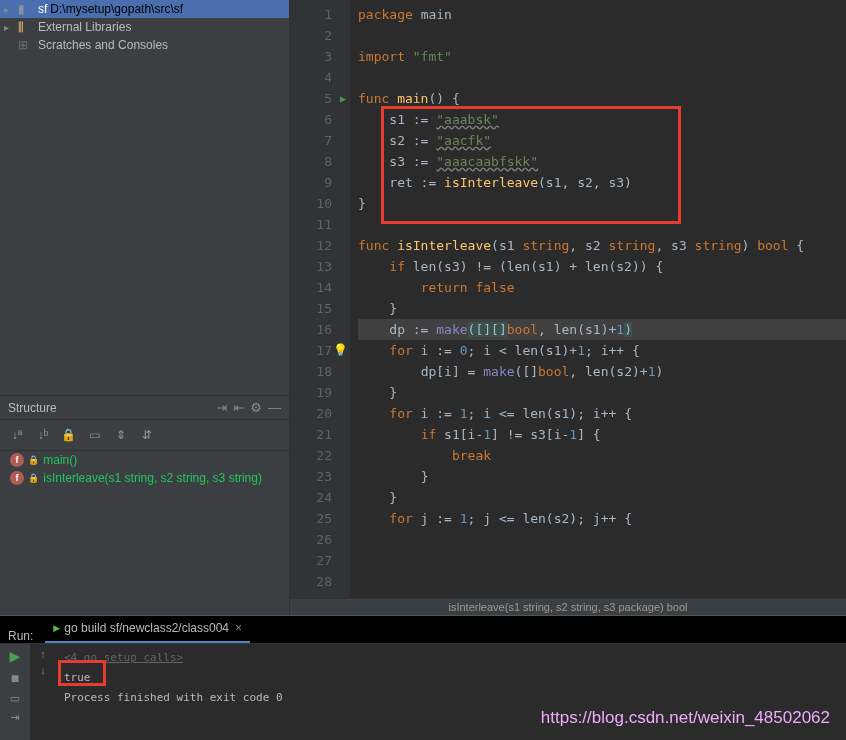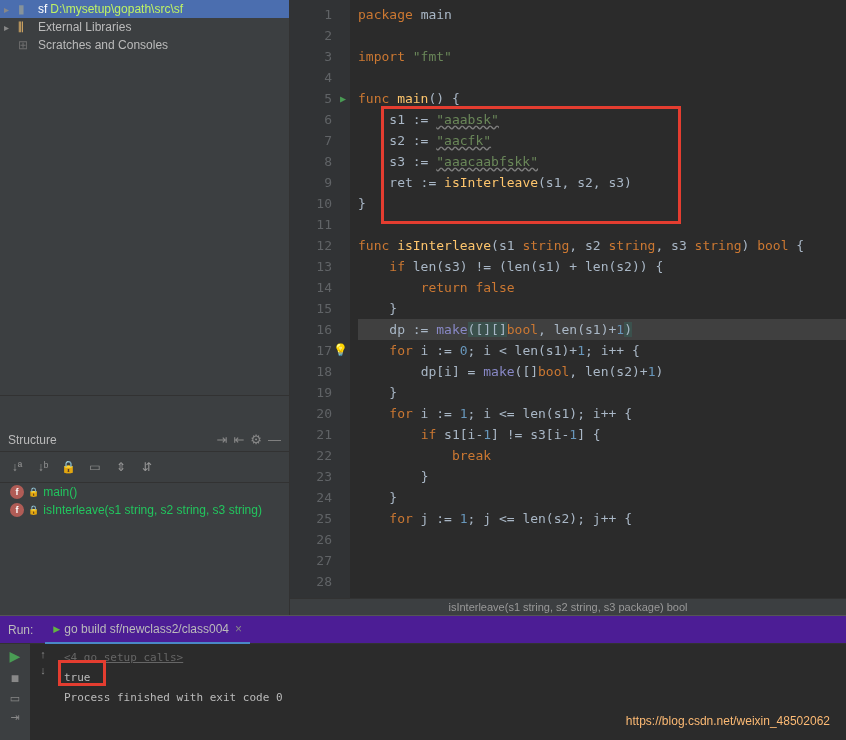--- a/index.html
+++ b/index.html
@@ -39,39 +39,38 @@
     }
     .tree-icon {
       width: 16px;
       margin-right: 4px;
       font-size: 12px;
       display: inline-flex;
     }
     .folder-icon { color: #87939a; }
     .lib-icon { color: #ffc66d; }
     .scratch-icon { color: #6e6e6e; }
-    .tree-path { color: #bef264; margin-left: 3px; }
+    .tree-path { color: #000000; margin-left: 3px; }
     
     .structure-panel {
       position: absolute;
       top: 395px; left: 0;
       width: 290px;
       height: 220px;
       background: #3c3f41;
       border-top: 1px solid #323232;
       border-right: 1px solid #323232;
     }
     .panel-header {
       display: flex;
       align-items: center;
       justify-content: space-between;
       padding: 4px 8px;
       border-bottom: 1px solid #323232;
       color: #bbbbbb;
-      margin-top: 32px;
     }
     .panel-header-icons {
       display: flex;
       gap: 6px;
       color: #888;
     }
     .panel-header-icons span { cursor: pointer; font-size: 13px; }
     .structure-toolbar {
       display: flex;
       gap: 4px;
@@ -193,23 +192,23 @@
     .run-panel {
       position: absolute;
       top: 615px; left: 0;
       width: 846px;
       height: 125px;
       background: #2b2b2b;
       border-top: 1px solid #555;
     }
     .run-header {
       display: flex;
-      align-items: center;
+      align-items: flex-end;
       height: 28px;
-      background: #4c1d95;
+      background: #000000;
       padding: 0 8px;
       border-bottom: 1px solid #323232;
     }
     .run-label { color: #bbbbbb; margin-right: 12px; }
     .run-tab {
       display: flex;
       align-items: center;
       padding: 0 8px;
       color: #bbbbbb;
       border-bottom: 2px solid #4a88c7;
@@ -253,22 +252,22 @@
     .red-box-2 {
       position: absolute;
       top: 16px; left: 2px;
       width: 48px; height: 26px;
       border: 3px solid #e43d30;
     }
     .watermark {
       position: absolute;
       bottom: 12px;
       right: 16px;
-      color: #fdba74;
-      font-size: 12px;
+      color: #f0abfc;
+      font-size: 17px;
       font-family: Arial, sans-serif;
     }
     .minus-icon::before { content: "—"; }
   </style>
 </head>
 <body>
 
 <div class="project-panel">
   <div class="tree-item selected">
     <span class="tree-chevron">▸</span>

